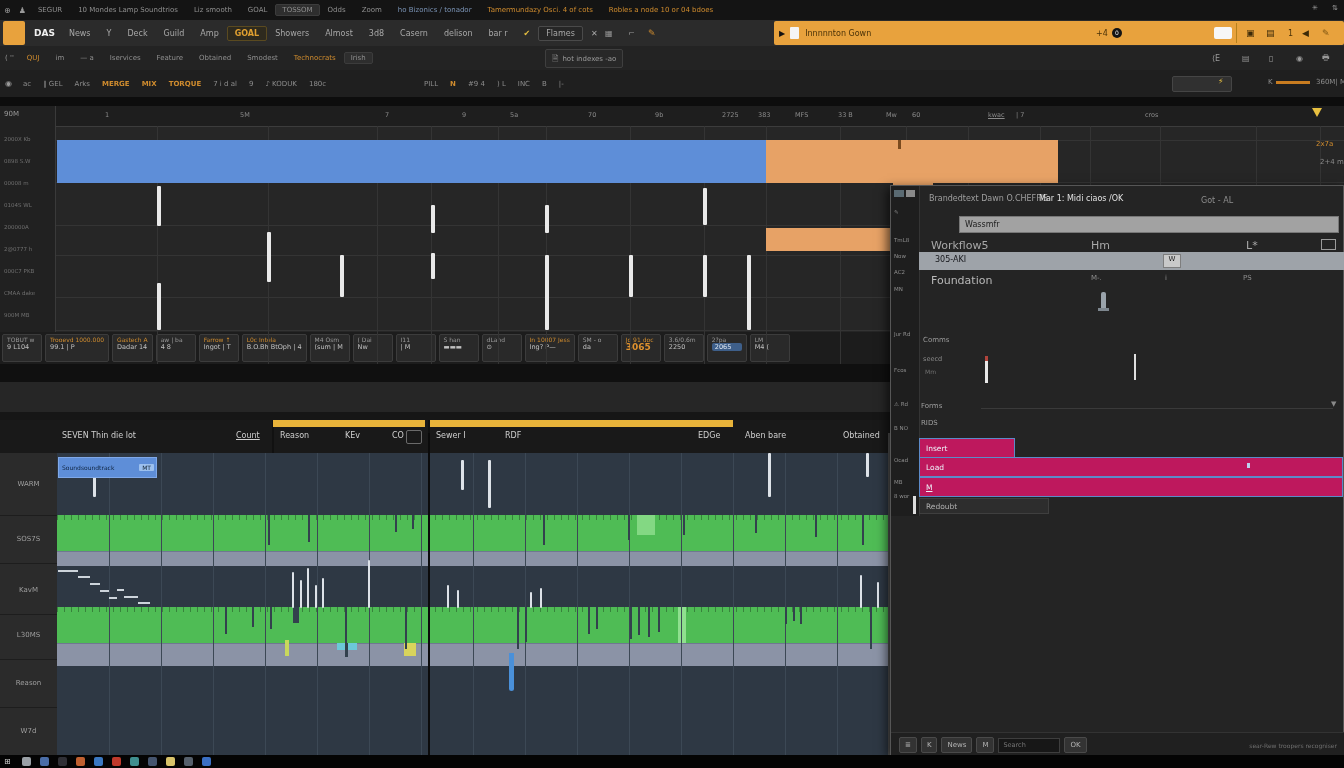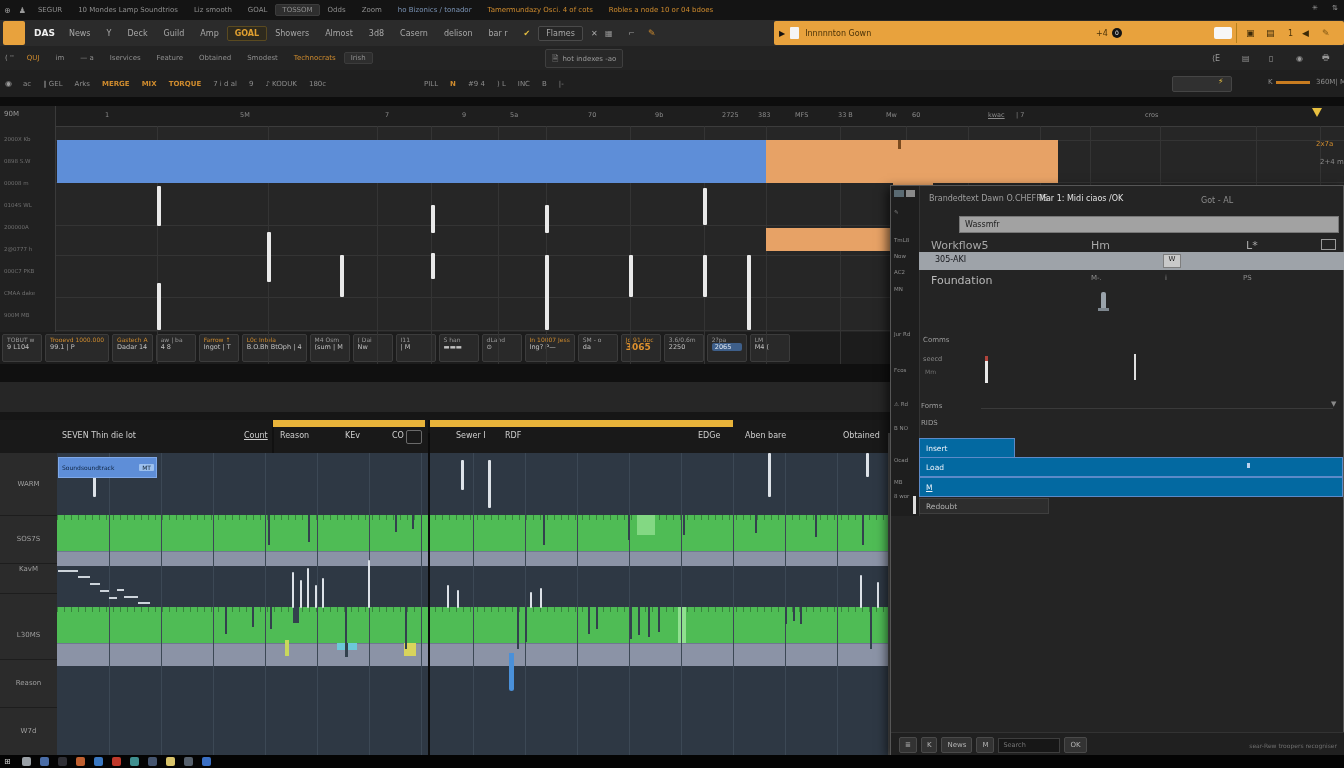--- a/index.html
+++ b/index.html
@@ -69,21 +69,21 @@
           box-shadow:-3px 3px 10px rgba(0,0,0,.65);z-index:6;box-sizing:border-box}
   #dialog .a{position:absolute}
   #dstrip{left:0;top:0;width:28px;height:330px;background:#1e1e1e;border-right:1px solid #343434}
   .dstrip-item{position:absolute;left:3px;font-size:5.5px;color:#8d8d8d;white-space:nowrap}
   .dtitle{font-size:8px;white-space:nowrap}
   #dsearch{left:68px;top:30px;width:380px;height:17px;background:#a2a2a2;border:1px solid #777;box-sizing:border-box;
            font-size:8px;color:#1c1c1c;padding:0 5px;font-family:"DejaVu Sans",sans-serif}
   .dcol{position:absolute;top:53px;font-size:11px;color:#a8a8a8;white-space:nowrap}
   #dselrow{left:28px;top:66px;width:426px;height:18px;background:#9ea3a9}
   #drow2{left:28px;top:86px;width:426px;height:16px}
-  .bluerow{position:absolute;left:28px;background:#0369a1;border:1px solid #5c8ac8;box-sizing:border-box;
+  .bluerow{position:absolute;left:28px;background:#be185d;border:1px solid #5c8ac8;box-sizing:border-box;
            font-size:7.5px;color:#eef3fa;display:flex;align-items:center;padding:9px 6px}
   #dbottom{left:0;top:546px;width:454px;height:24px;border-top:1px solid #333;background:#202020}
   .dbtn{height:14px;background:#333;border:1px solid #4a4a4a;border-radius:2px;color:#b5b5b5;font-size:7px;
         display:flex;align-items:center;justify-content:center;margin-right:4px;padding:0 5px}
   #dbsearch{width:52px;height:13px;background:#171717;border:1px solid #3e3e3e;color:#909090;font-size:6.5px;
             padding:0 4px;margin-right:4px;font-family:"DejaVu Sans",sans-serif}
   
   #taskbar{left:0;top:755px;width:1344px;height:13px;background:#040404;z-index:9}
   .tb-icon{position:absolute;top:2px;width:9px;height:9px;border-radius:2px}
   
@@ -335,21 +335,21 @@
 
   <div class="ybar" style="left:273px;width:152px;z-index:2"></div>
   <div class="ybar" style="left:430px;width:303px;z-index:2"></div>
   <div class="a" style="left:272px;top:420px;width:2px;height:33px;background:#111"></div>
   <div class="a" style="left:428px;top:420px;width:2px;height:33px;background:#111"></div>
   <div class="a" style="left:406px;top:430px;width:14px;height:12px;border:1px solid #6a6a6a;border-radius:2px"></div>
 
   <div class="a" id="lower-leftcol">
       <div class="trklabel" style="top: 0px; height: 62px;">WARM</div>
       <div class="trklabel" style="top: 62px; height: 48px;">SOS7S</div>
-      <div class="trklabel" style="top: 92px; height: 48px;">KavM</div>
+      <div class="trklabel" style="top: 113px; height: 48px;">KavM</div>
       <div class="trklabel" style="top: 158px; height: 48px;">L30MS</div>
       <div class="trklabel" style="top: 206px; height: 48px;">Reason</div>
       <div class="trklabel" style="top: 254px; height: 48px;">W7d</div>
     </div>
   <div class="a" id="canvas">
 
     <div class="lane-green" style="top:62px;height:36px"></div>
     <div class="lane-gray" style="top:98px;height:14px"></div>
     <div class="lane-green" style="top:154px;height:36px"></div>
     <div class="lane-gray" style="top:190px;height:22px"></div>
@@ -549,22 +549,22 @@
     <div class="note" style="left: 340px; top: 255px; height: 42px; z-index: 3;"></div>
     <div class="note" style="left: 431px; top: 205px; height: 28px; z-index: 3;"></div>
     <div class="note" style="left: 431px; top: 253px; height: 26px; z-index: 3;"></div>
     <div class="note" style="left: 545px; top: 205px; height: 28px; z-index: 3;"></div>
     <div class="note" style="left: 545px; top: 255px; height: 75px; z-index: 3;"></div>
     <div class="note" style="left: 629px; top: 255px; height: 42px; z-index: 3;"></div>
     <div class="note" style="left: 703px; top: 188px; height: 37px; z-index: 3;"></div>
     <div class="note" style="left: 703px; top: 255px; height: 42px; z-index: 3;"></div>
     <div class="note" style="left: 747px; top: 255px; height: 75px; z-index: 3;"></div>
     <span class="hcell" style="left: 62px;">SEVEN Thin die lot</span>
-    <span class="hcell" style="left: 244px; text-decoration: underline;">Count</span>
+    <span class="hcell" style="left: 236px; text-decoration: underline;">Count</span>
     <span class="hcell" style="left: 280px;">Reason</span>
     <span class="hcell" style="left: 325px; margin-left: 20px;">KEv</span>
     <span class="hcell" style="left: 392px;">CO</span>
-    <span class="hcell" style="left: 456px;">Sewer I</span>
+    <span class="hcell" style="left: 436px;">Sewer I</span>
     <span class="hcell" style="left: 505px;">RDF</span>
     <span class="hcell" style="left: 698px;">EDGe</span>
     <span class="hcell" style="left: 745px;">Aben bare</span>
     <span class="hcell" style="left: 843px;">Obtained</span>
   </div>
 
 </body></html>

